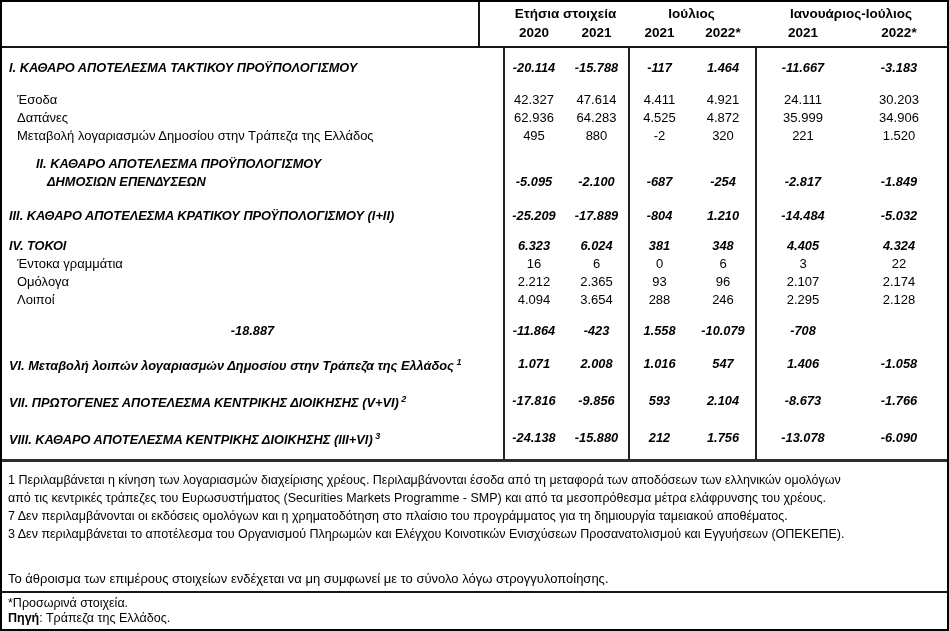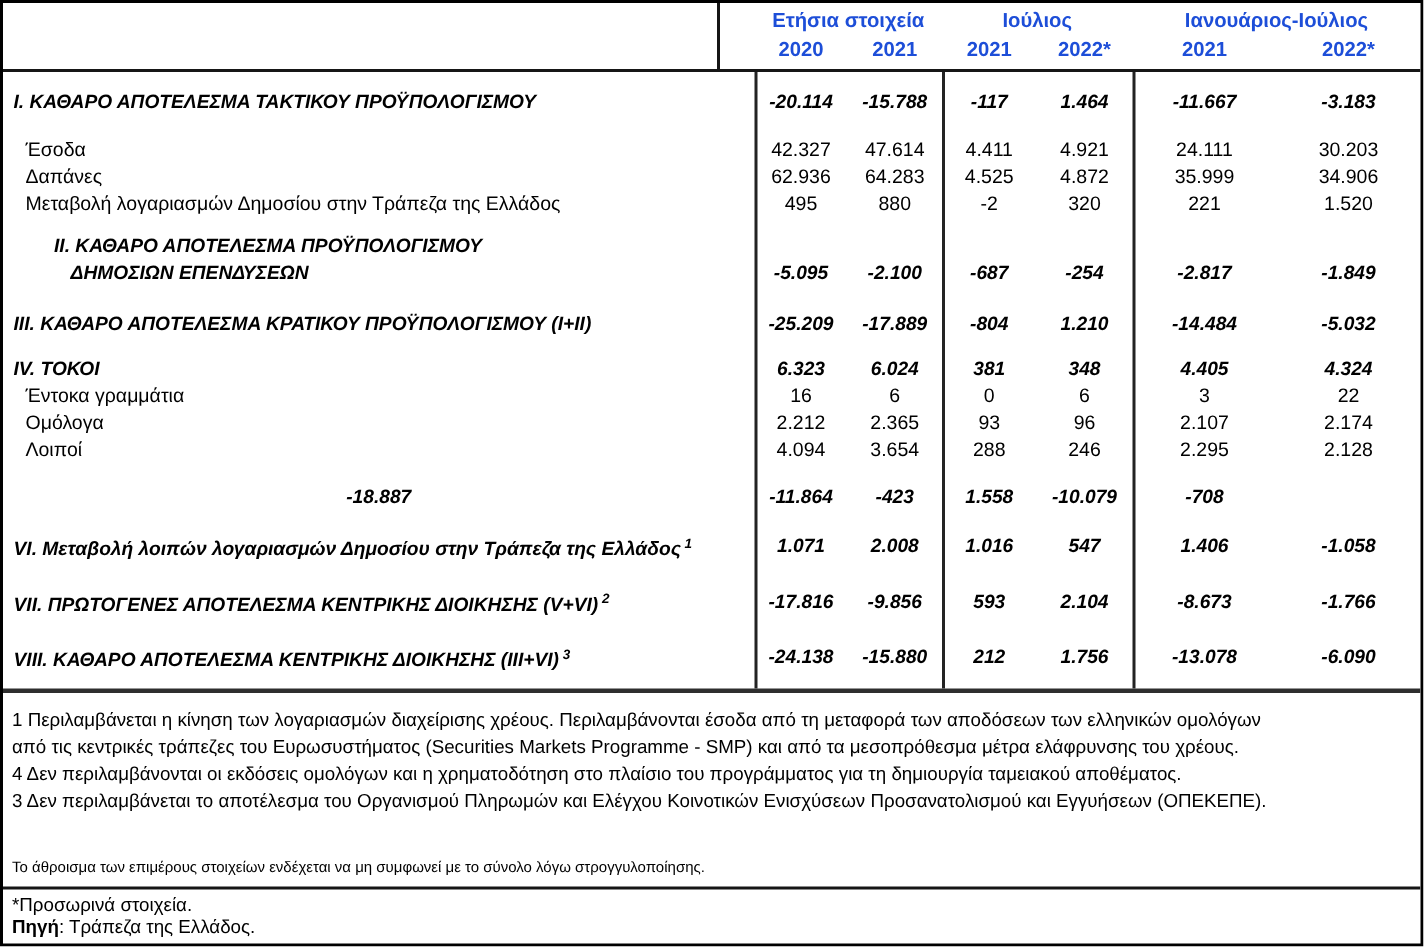--- a/index.html
+++ b/index.html
@@ -6,21 +6,21 @@
   *{box-sizing:border-box;}
   .sheet{
     position:relative;width:949px;height:631px;
     border:2px solid #000;background:#fff;overflow:hidden;
     font-family:"Liberation Sans",sans-serif;color:#000;
   }
   
   .hdr{position:absolute;top:0;left:0;width:945px;height:44px;}
   .hgroups{display:grid;grid-template-columns:501px 125px 127px 192px;padding-top:3px;}
   .hyears{display:grid;grid-template-columns:501px 62px 63px 63px 64px 96px 96px;margin-top:1px;}
-  .hcell{text-align:center;font-weight:bold;font-size:13.5px;line-height:18px;color:#1d4ed8;}
+  .hcell{text-align:center;font-weight:bold;font-size:13.5px;line-height:18px;color:#000000;}
   .hline-vert{position:absolute;left:476px;top:0;width:2px;height:44px;background:#161616;}
   .rule{position:absolute;left:0;width:945px;background:#161616;}
   .rule.r-head{top:44px;height:2px;}
   .rule.r-body{top:457px;height:3px;background:#2e2e2e;}
   .rule.r-notes{top:589px;height:2px;}
   .vline{position:absolute;top:46px;height:411px;width:1.5px;background:#232323;}
   .vl1{left:501px;} .vl2{left:626px;} .vl3{left:753px;}
   
   .rows{position:absolute;top:48px;left:0;width:945px;}
   .row{display:grid;grid-template-columns:501px 62px 63px 63px 64px 96px 96px;
@@ -30,21 +30,21 @@
   .row.two .lbl{align-self:start;padding-left:34px;}
   .lbl{padding-left:7px;white-space:nowrap;overflow:hidden;}
   .lbl .l2{padding-left:11px;}
   .lbl sup{font-size:9px;}
   .ind{padding-left:15px;}
   .val{text-align:center;}
   
   .notes{position:absolute;top:462px;left:0;width:864px;padding:0 6px;}
   .fn{font-size:12.5px;line-height:18px;margin:0;}
   .fn.first{margin-top:7px;}
-  .roundnote{font-size:10px;line-height:18px;margin-top:27px;}
+  .roundnote{font-size:13px;line-height:18px;margin-top:27px;}
   .bottom{position:absolute;top:592px;left:0;width:801px;padding:2px 6px;}
   .bline{font-size:12.5px;line-height:15px;}
   .bline b{font-weight:bold;}
 </style>
 </head>
 <body>
 
 <div class="sheet">
 
   <div class="hdr">
@@ -199,21 +199,21 @@
         <div class="val">-15.880</div>
         <div class="val">212</div>
         <div class="val">1.756</div>
         <div class="val">-13.078</div>
         <div class="val">-6.090</div>
       </div>
     </div>
 
   <div class="notes">
     <p class="fn first">1 Περιλαμβάνεται η κίνηση των λογαριασμών διαχείρισης χρέους. Περιλαμβάνονται έσοδα από τη μεταφορά των αποδόσεων των ελληνικών ομολόγων από τις κεντρικές τράπεζες του Ευρωσυστήματος (Securities Markets Programme - SMP) και από τα μεσοπρόθεσμα μέτρα ελάφρυνσης του χρέους.</p>
-    <p class="fn">4 Δεν περιλαμβάνονται οι εκδόσεις ομολόγων και η χρηματοδότηση στο πλαίσιο του προγράμματος για τη δημιουργία ταμειακού αποθέματος.</p>
+    <p class="fn">7 Δεν περιλαμβάνονται οι εκδόσεις ομολόγων και η χρηματοδότηση στο πλαίσιο του προγράμματος για τη δημιουργία ταμειακού αποθέματος.</p>
     <p class="fn">3 Δεν περιλαμβάνεται το αποτέλεσμα του Οργανισμού Πληρωμών και Ελέγχου Κοινοτικών Ενισχύσεων Προσανατολισμού και Εγγυήσεων (ΟΠΕΚΕΠΕ).</p>
     <div class="roundnote">Το άθροισμα των επιμέρους στοιχείων ενδέχεται να μη συμφωνεί με το σύνολο λόγω στρογγυλοποίησης.</div>
   </div>
 
   <div class="bottom">
     <div class="bline">*Προσωρινά στοιχεία.</div>
     <div class="bline"><b>Πηγή</b><span>: Τράπεζα της Ελλάδος.</span></div>
   </div>
 
 </div>

